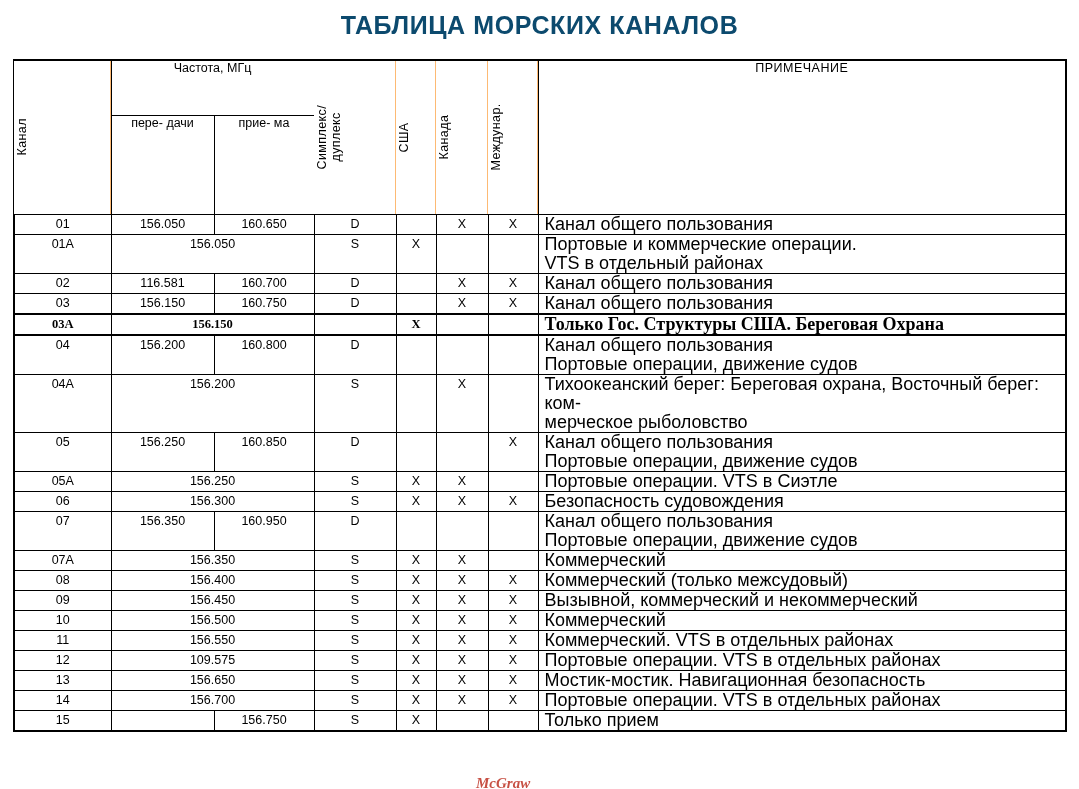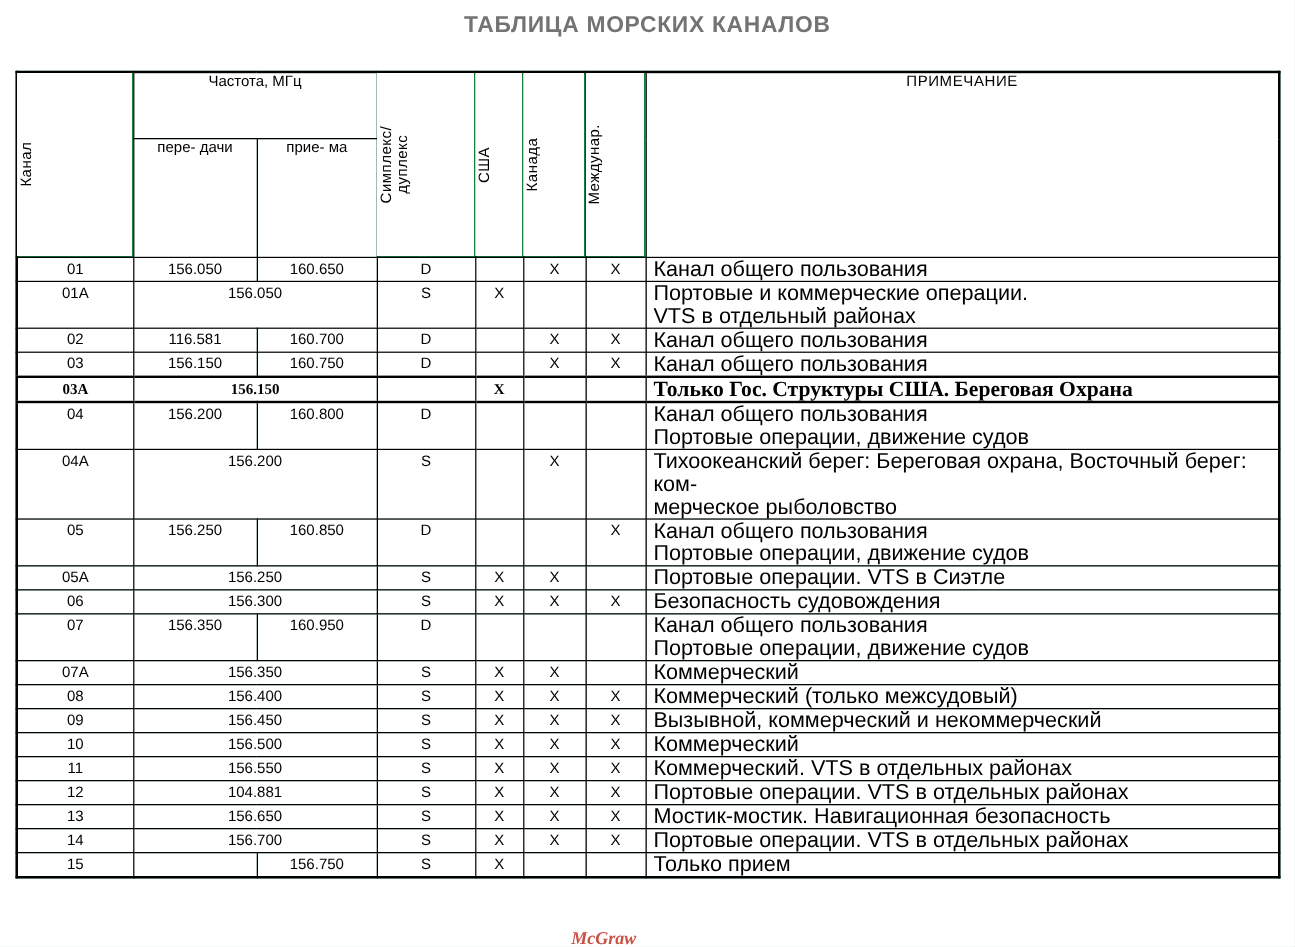--- a/index.html
+++ b/index.html
@@ -11,40 +11,41 @@
     width: 1079px;
     height: 789px;
     overflow: hidden;
     font-family: "Liberation Sans", sans-serif;
     color: #000000;
     position: relative;
   }
 
   #page-title {
     text-align: center;
-    font-size: 19px;
+    font-size: 25px;
     font-weight: bold;
     letter-spacing: 0.6px;
     padding-top: 11px;
     padding-bottom: 0;
-    color: #737373;
+    color: #0c4a6e;
   }
 
   .table-wrap {
     position: absolute;
     left: 13px;
     top: 59px;
     width: 1052px;
   }
 
   table.mar {
     border-collapse: collapse;
     table-layout: fixed;
     width: 1052px;
-    background: #15803d;
+    background: #fdba74;
+    border-radius: 12px;
   }
   table.mar td, table.mar th {
     border: 1px solid #000;
     padding: 0;
     font-size: 12.5px;
     font-weight: normal;
     vertical-align: top;
     background: #fff;
   }
 
@@ -313,21 +314,21 @@
           <td>11</td>
           <td colspan="2">156.550</td>
           <td>S</td>
           <td>X</td>
           <td>X</td>
           <td>X</td>
           <td class="note">Коммерческий. VTS в отдельных районах</td>
         </tr>
         <tr>
           <td>12</td>
-          <td colspan="2">104.881</td>
+          <td colspan="2">109.575</td>
           <td>S</td>
           <td>X</td>
           <td>X</td>
           <td>X</td>
           <td class="note">Портовые операции. VTS в отдельных районах</td>
         </tr>
         <tr>
           <td>13</td>
           <td colspan="2">156.650</td>
           <td>S</td>

